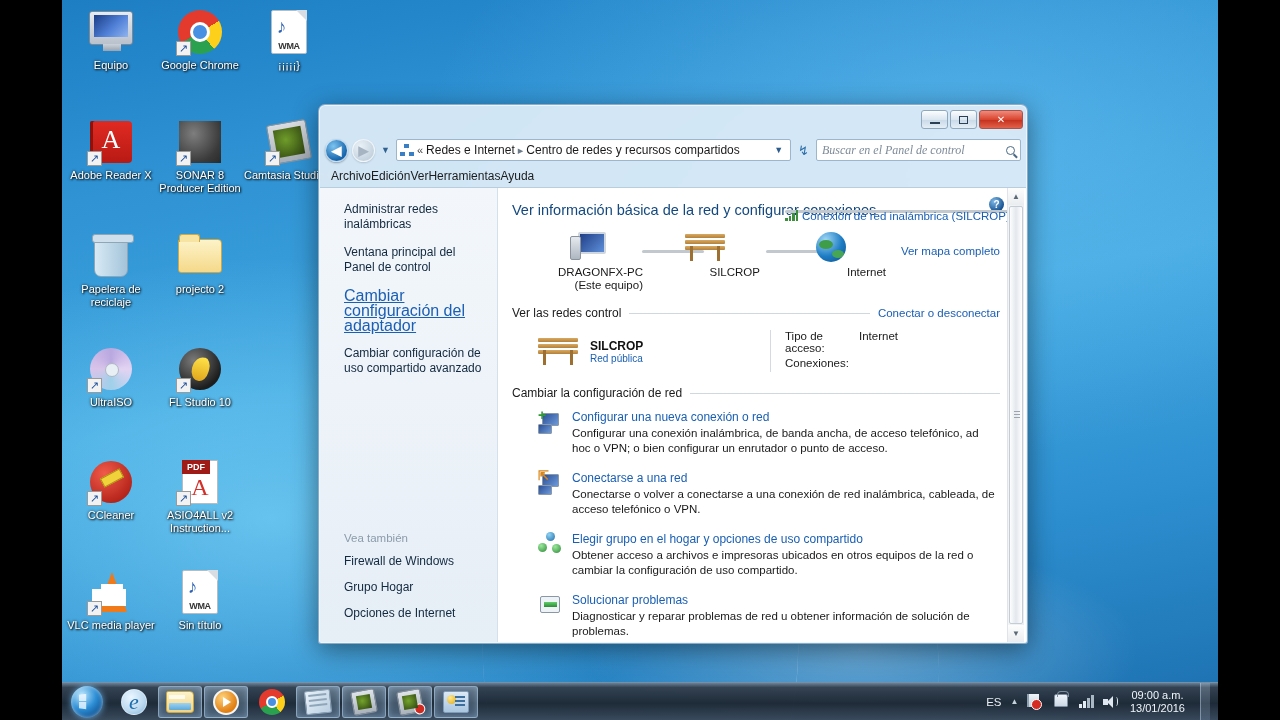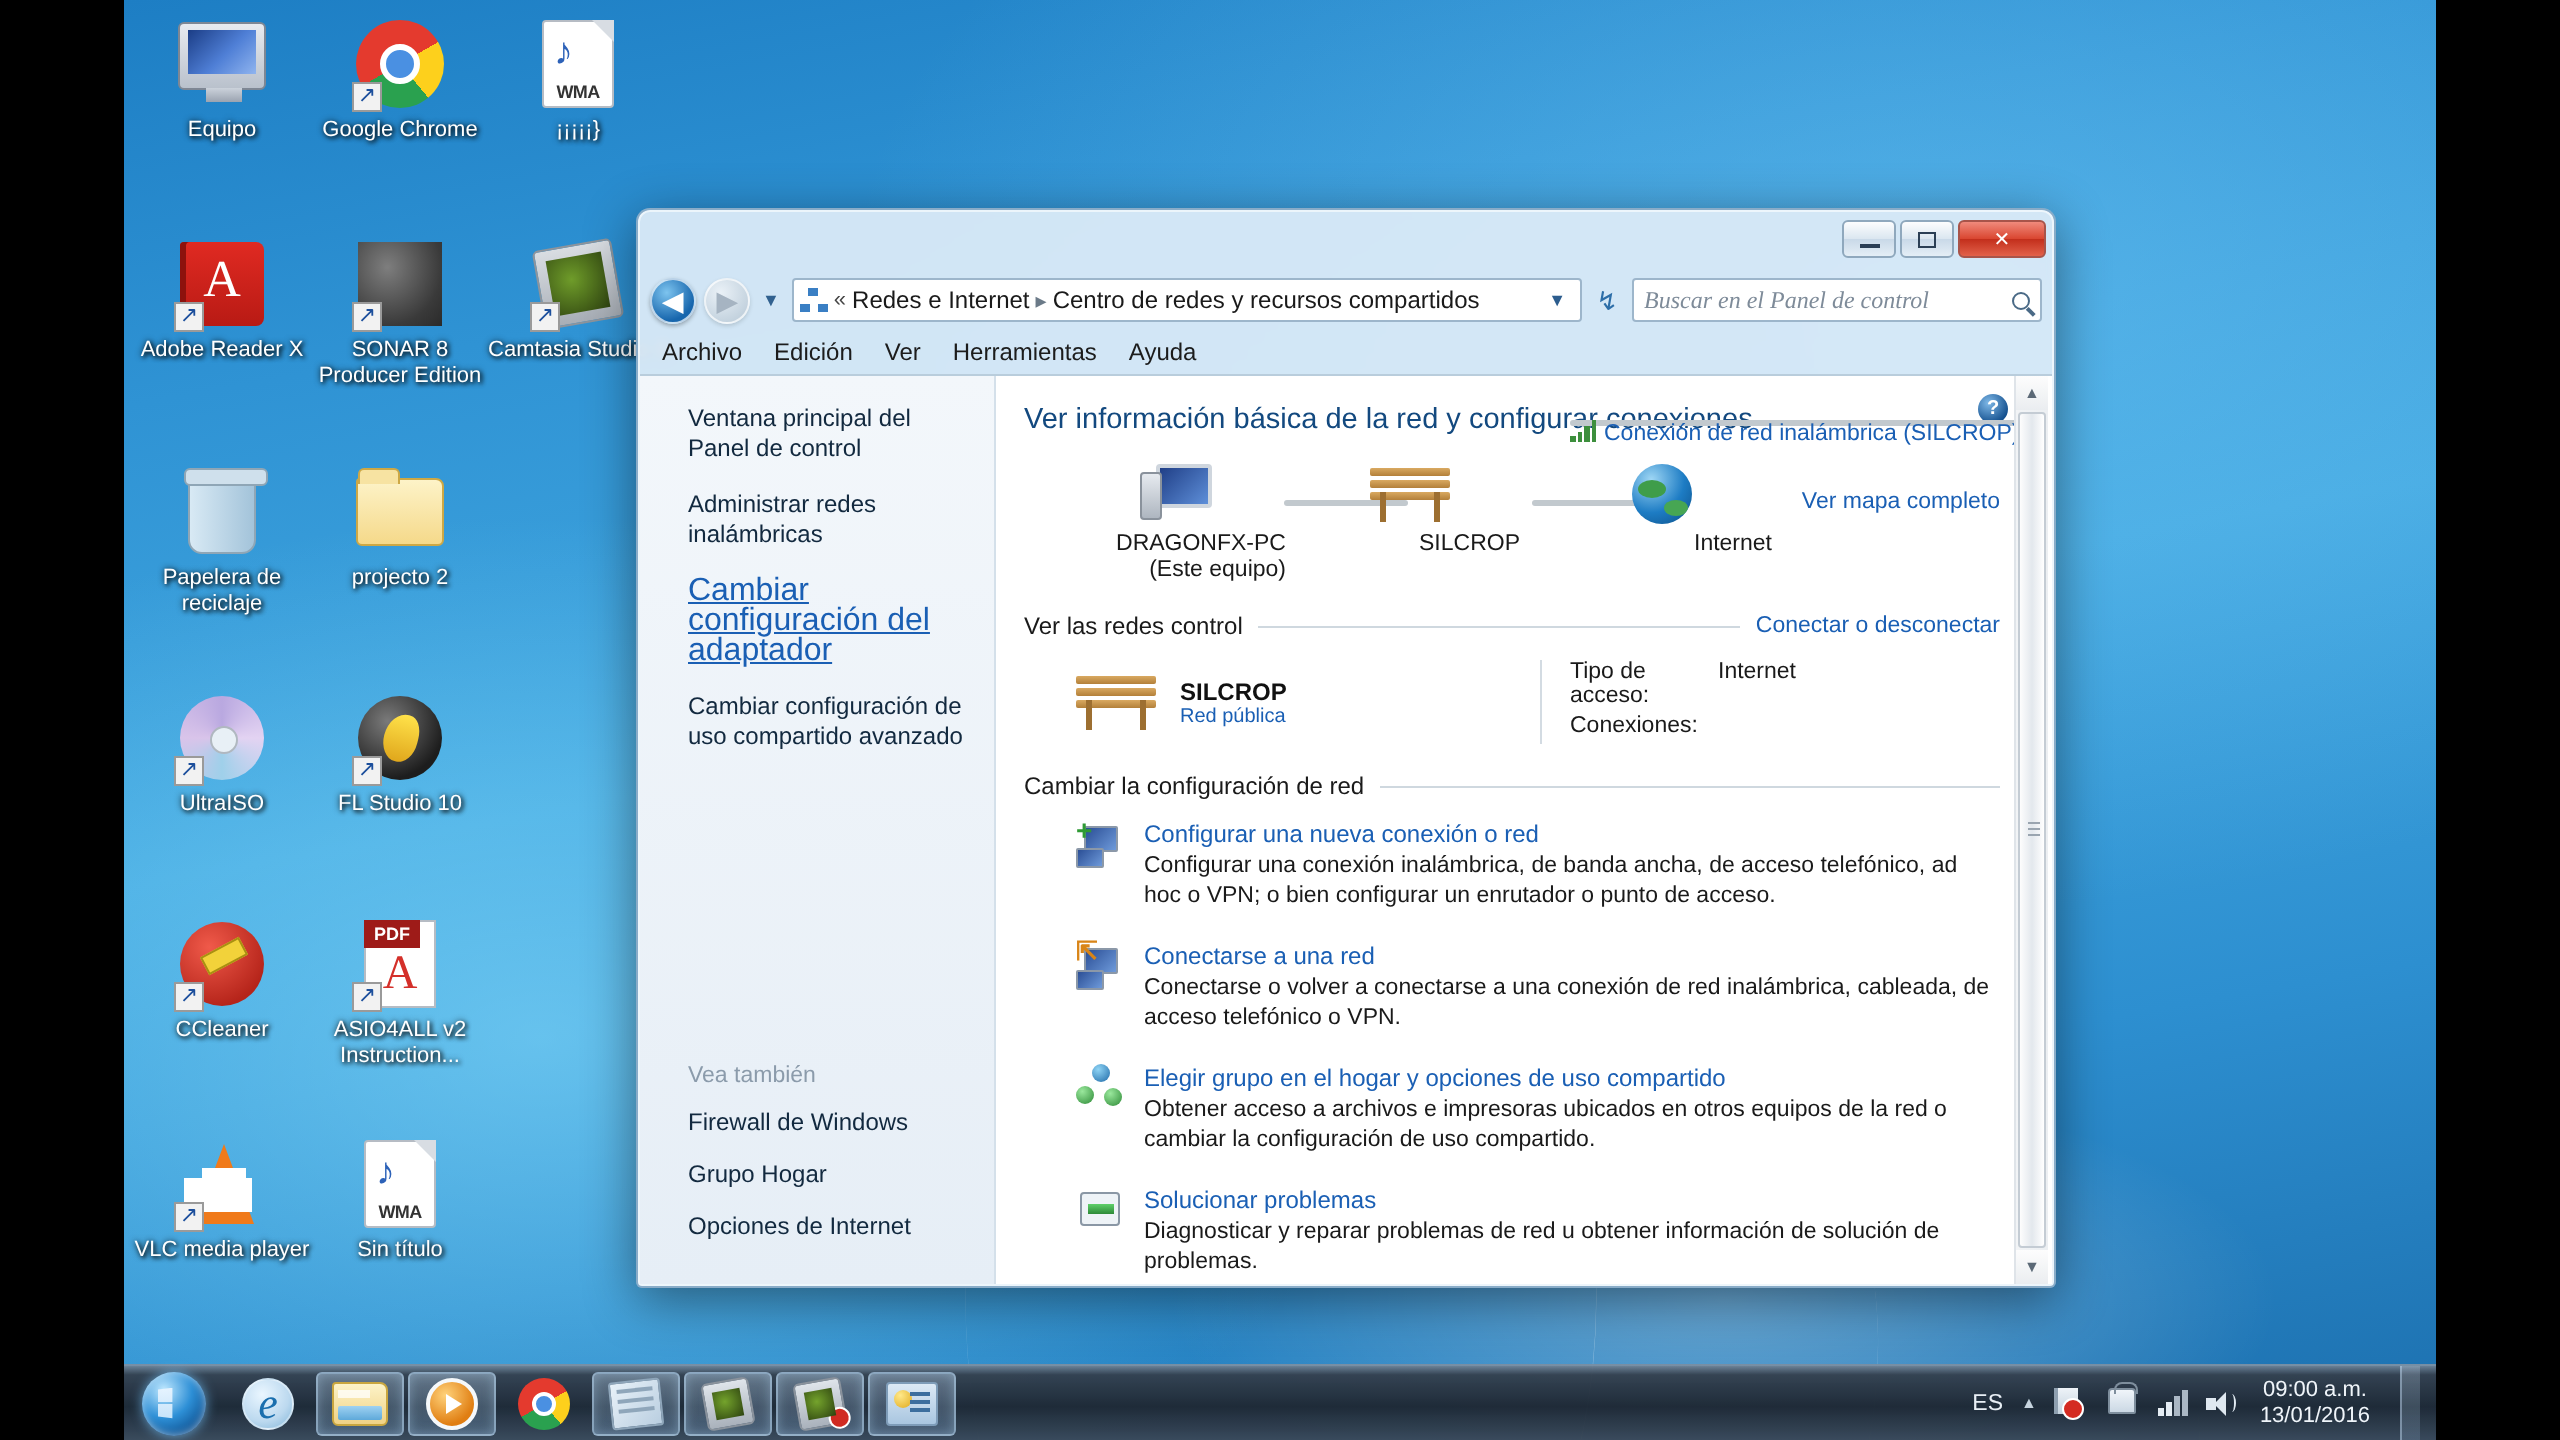--- a/index.html
+++ b/index.html
@@ -152,21 +152,21 @@
   .refresh { color:#2c6ea8; font-size:13px; padding: 0 3px; }
   #searchbox {
     width: 205px; height:22px; background:#fff; border:1px solid #9db6cb; border-radius:2px;
     display:flex; align-items:center; padding: 0 5px; flex:none;
   }
   #searchbox .ph { flex:1; font-size:12px; font-style:italic; color:#7e8b99; font-family:"Liberation Serif",serif;}
   .mag { width:9px;height:9px;border:1.6px solid #4a6a86; border-radius:50%; position:relative; }
   .mag::after{ content:""; position:absolute; right:-4px; bottom:-3px; width:5px; height:1.6px;
      background:#4a6a86; transform: rotate(45deg); }
 
-  #menubar { height: 22px; flex:none; display:flex; align-items:center; gap:16px; padding: 0 12px;
+  #menubar { height: 22px; flex:none; display:flex; align-items:center; padding: 0 12px;
      font-size: 12px; color:#1c1c1c; }
   #menubar span { cursor: default; }
 
   #winbody { flex: 1; display:flex; background:#fff; margin: 0 1px 1px 1px;
      border-top: 1px solid #b9cddc; overflow: hidden; }
 
   #sidebar { width: 178px; flex:none; padding: 14px 12px 10px 24px;
      background: linear-gradient(#f3f7fb, #e6eef6);
      border-right: 1px solid #d4e0ea; display:flex; flex-direction:column; }
   #sidebar .s-item { font-size: 12px; color:#12293f; line-height: 15px; margin-bottom: 13px; cursor:default; }
@@ -503,22 +503,22 @@
       <span>Archivo</span>
       <span>Edición</span>
       <span>Ver</span>
       <span>Herramientas</span>
       <span>Ayuda</span>
     </div>
 
     <div id="winbody">
 
       <div id="sidebar">
+        <div class="s-item">Administrar redes inalámbricas</div>
         <div class="s-item">Ventana principal del Panel de control</div>
-        <div class="s-item">Administrar redes inalámbricas</div>
         <div class="s-link">Cambiar configuración del adaptador</div>
         <div class="s-item">Cambiar configuración de uso compartido avanzado</div>
         <div class="spacer"></div>
         <div class="s-head">Vea también</div>
         <div class="s-foot">Firewall de Windows</div>
         <div class="s-foot">Grupo Hogar</div>
         <div class="s-foot">Opciones de Internet</div>
       </div>
 
       <div id="content">

